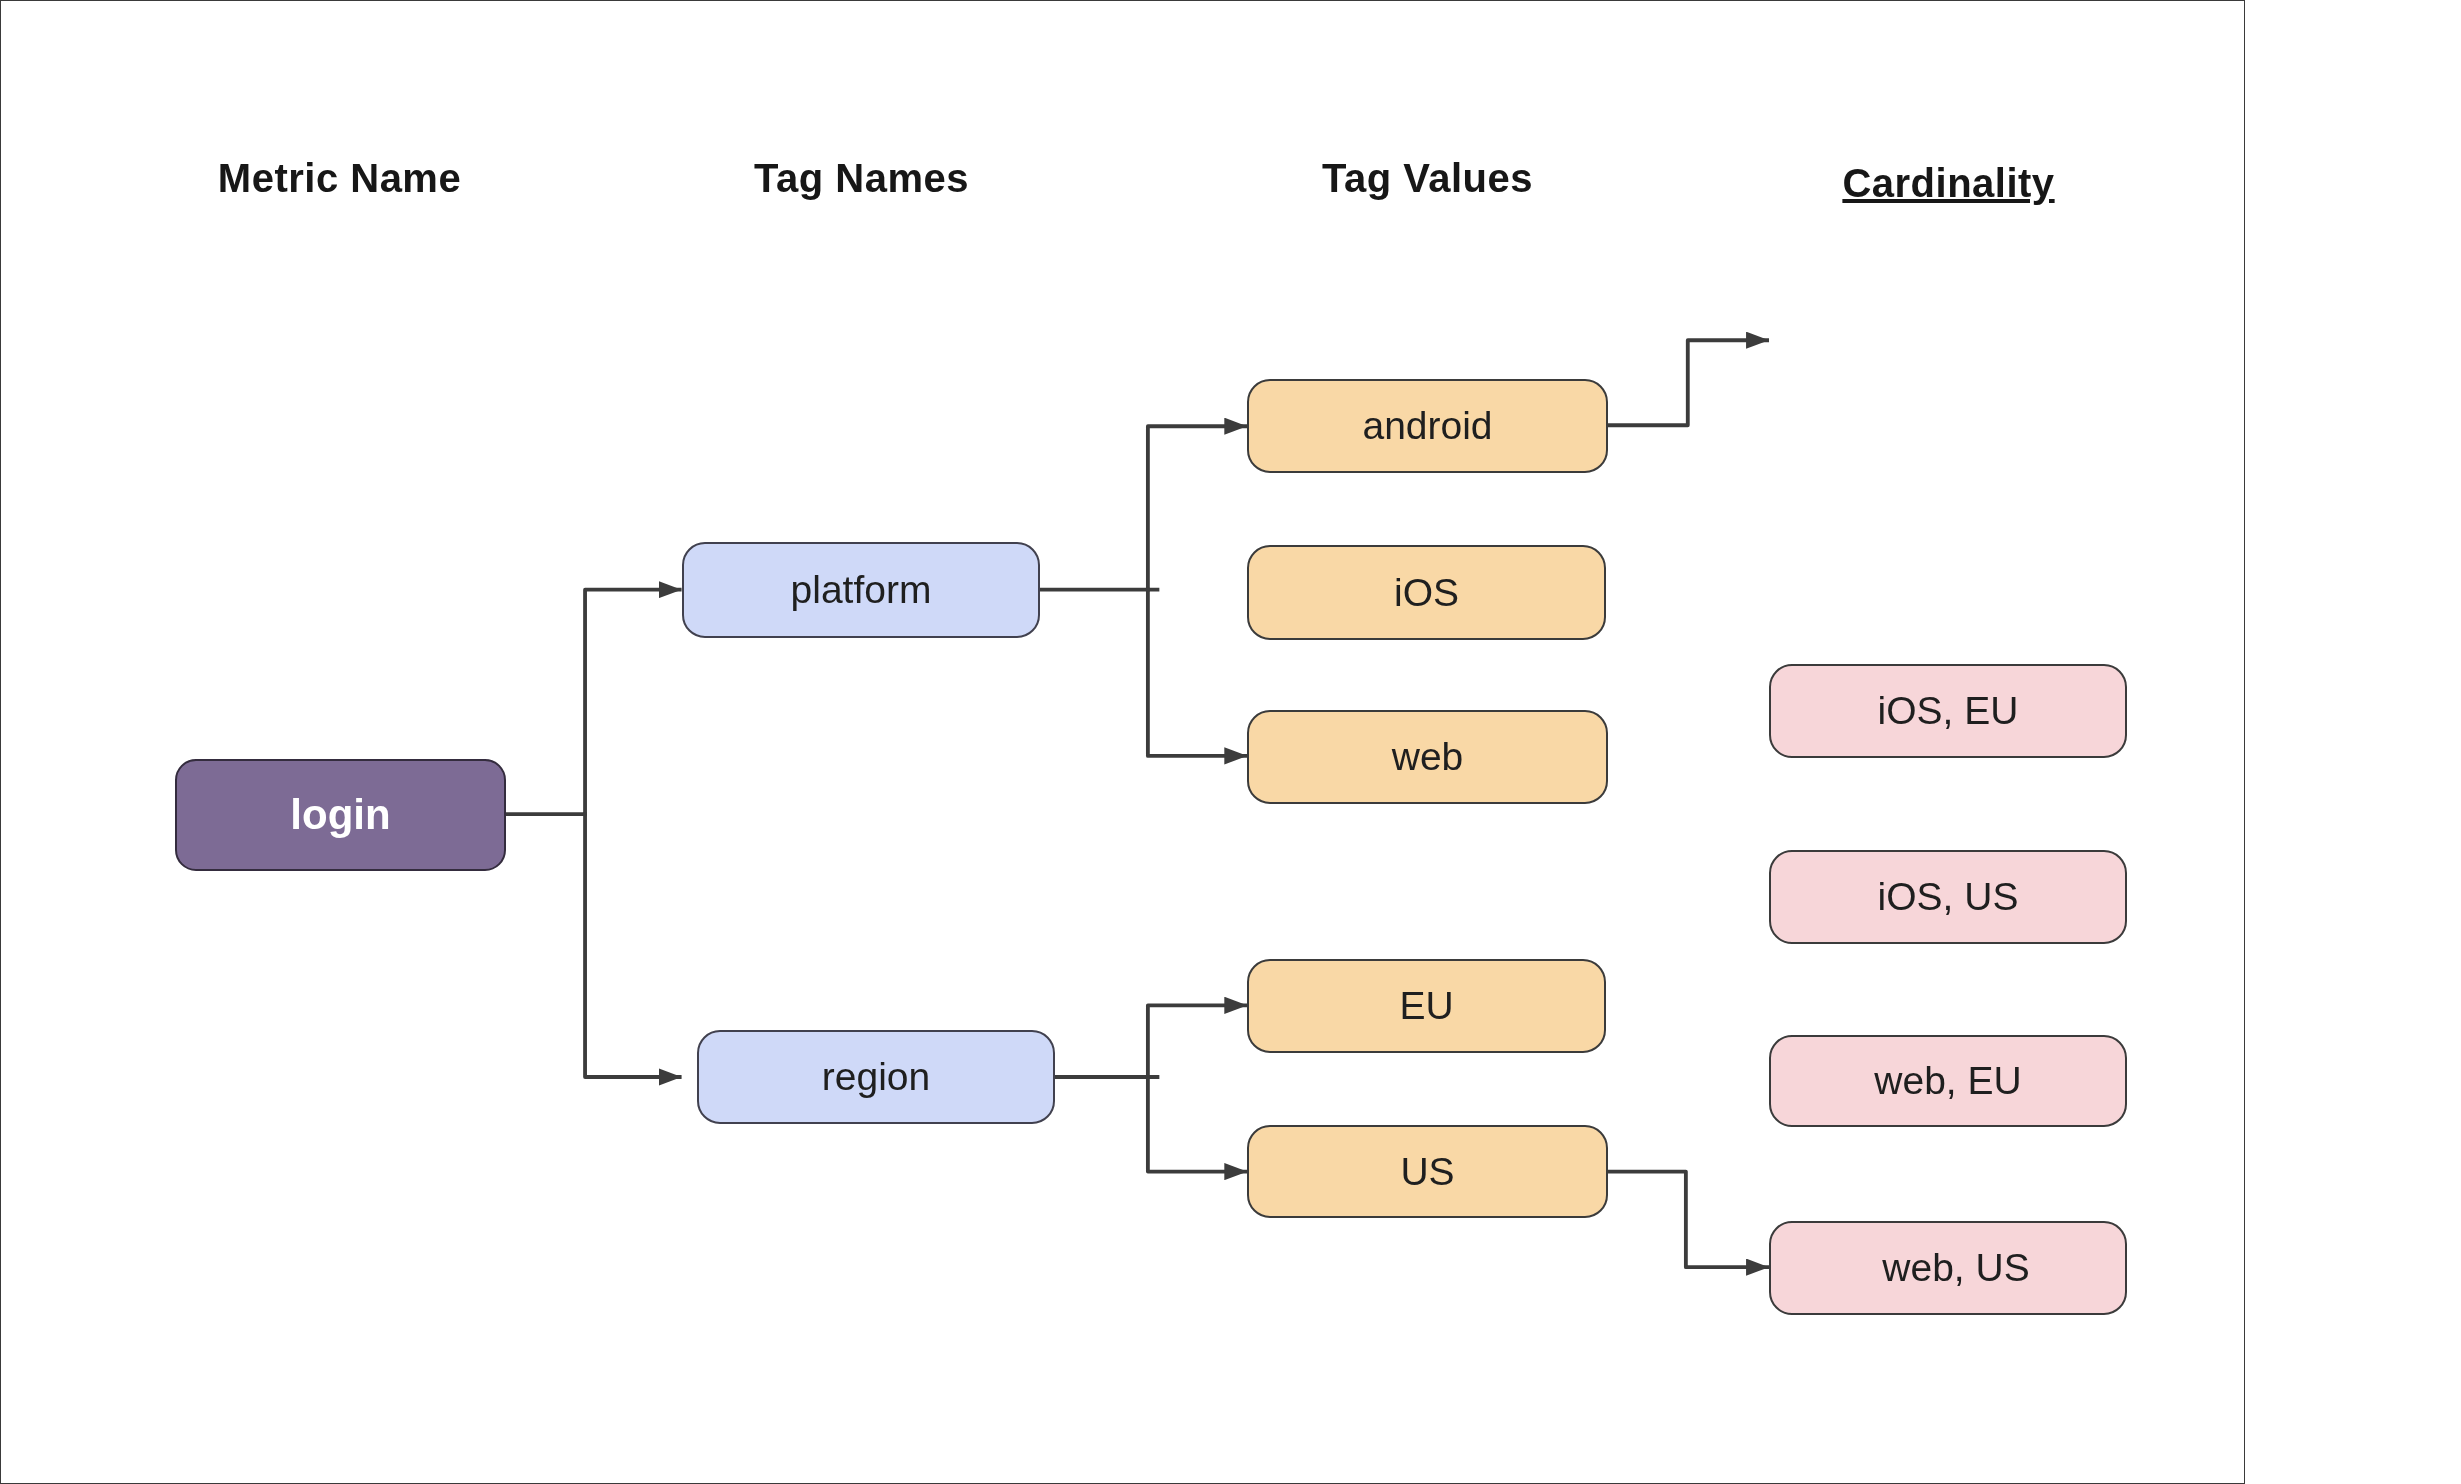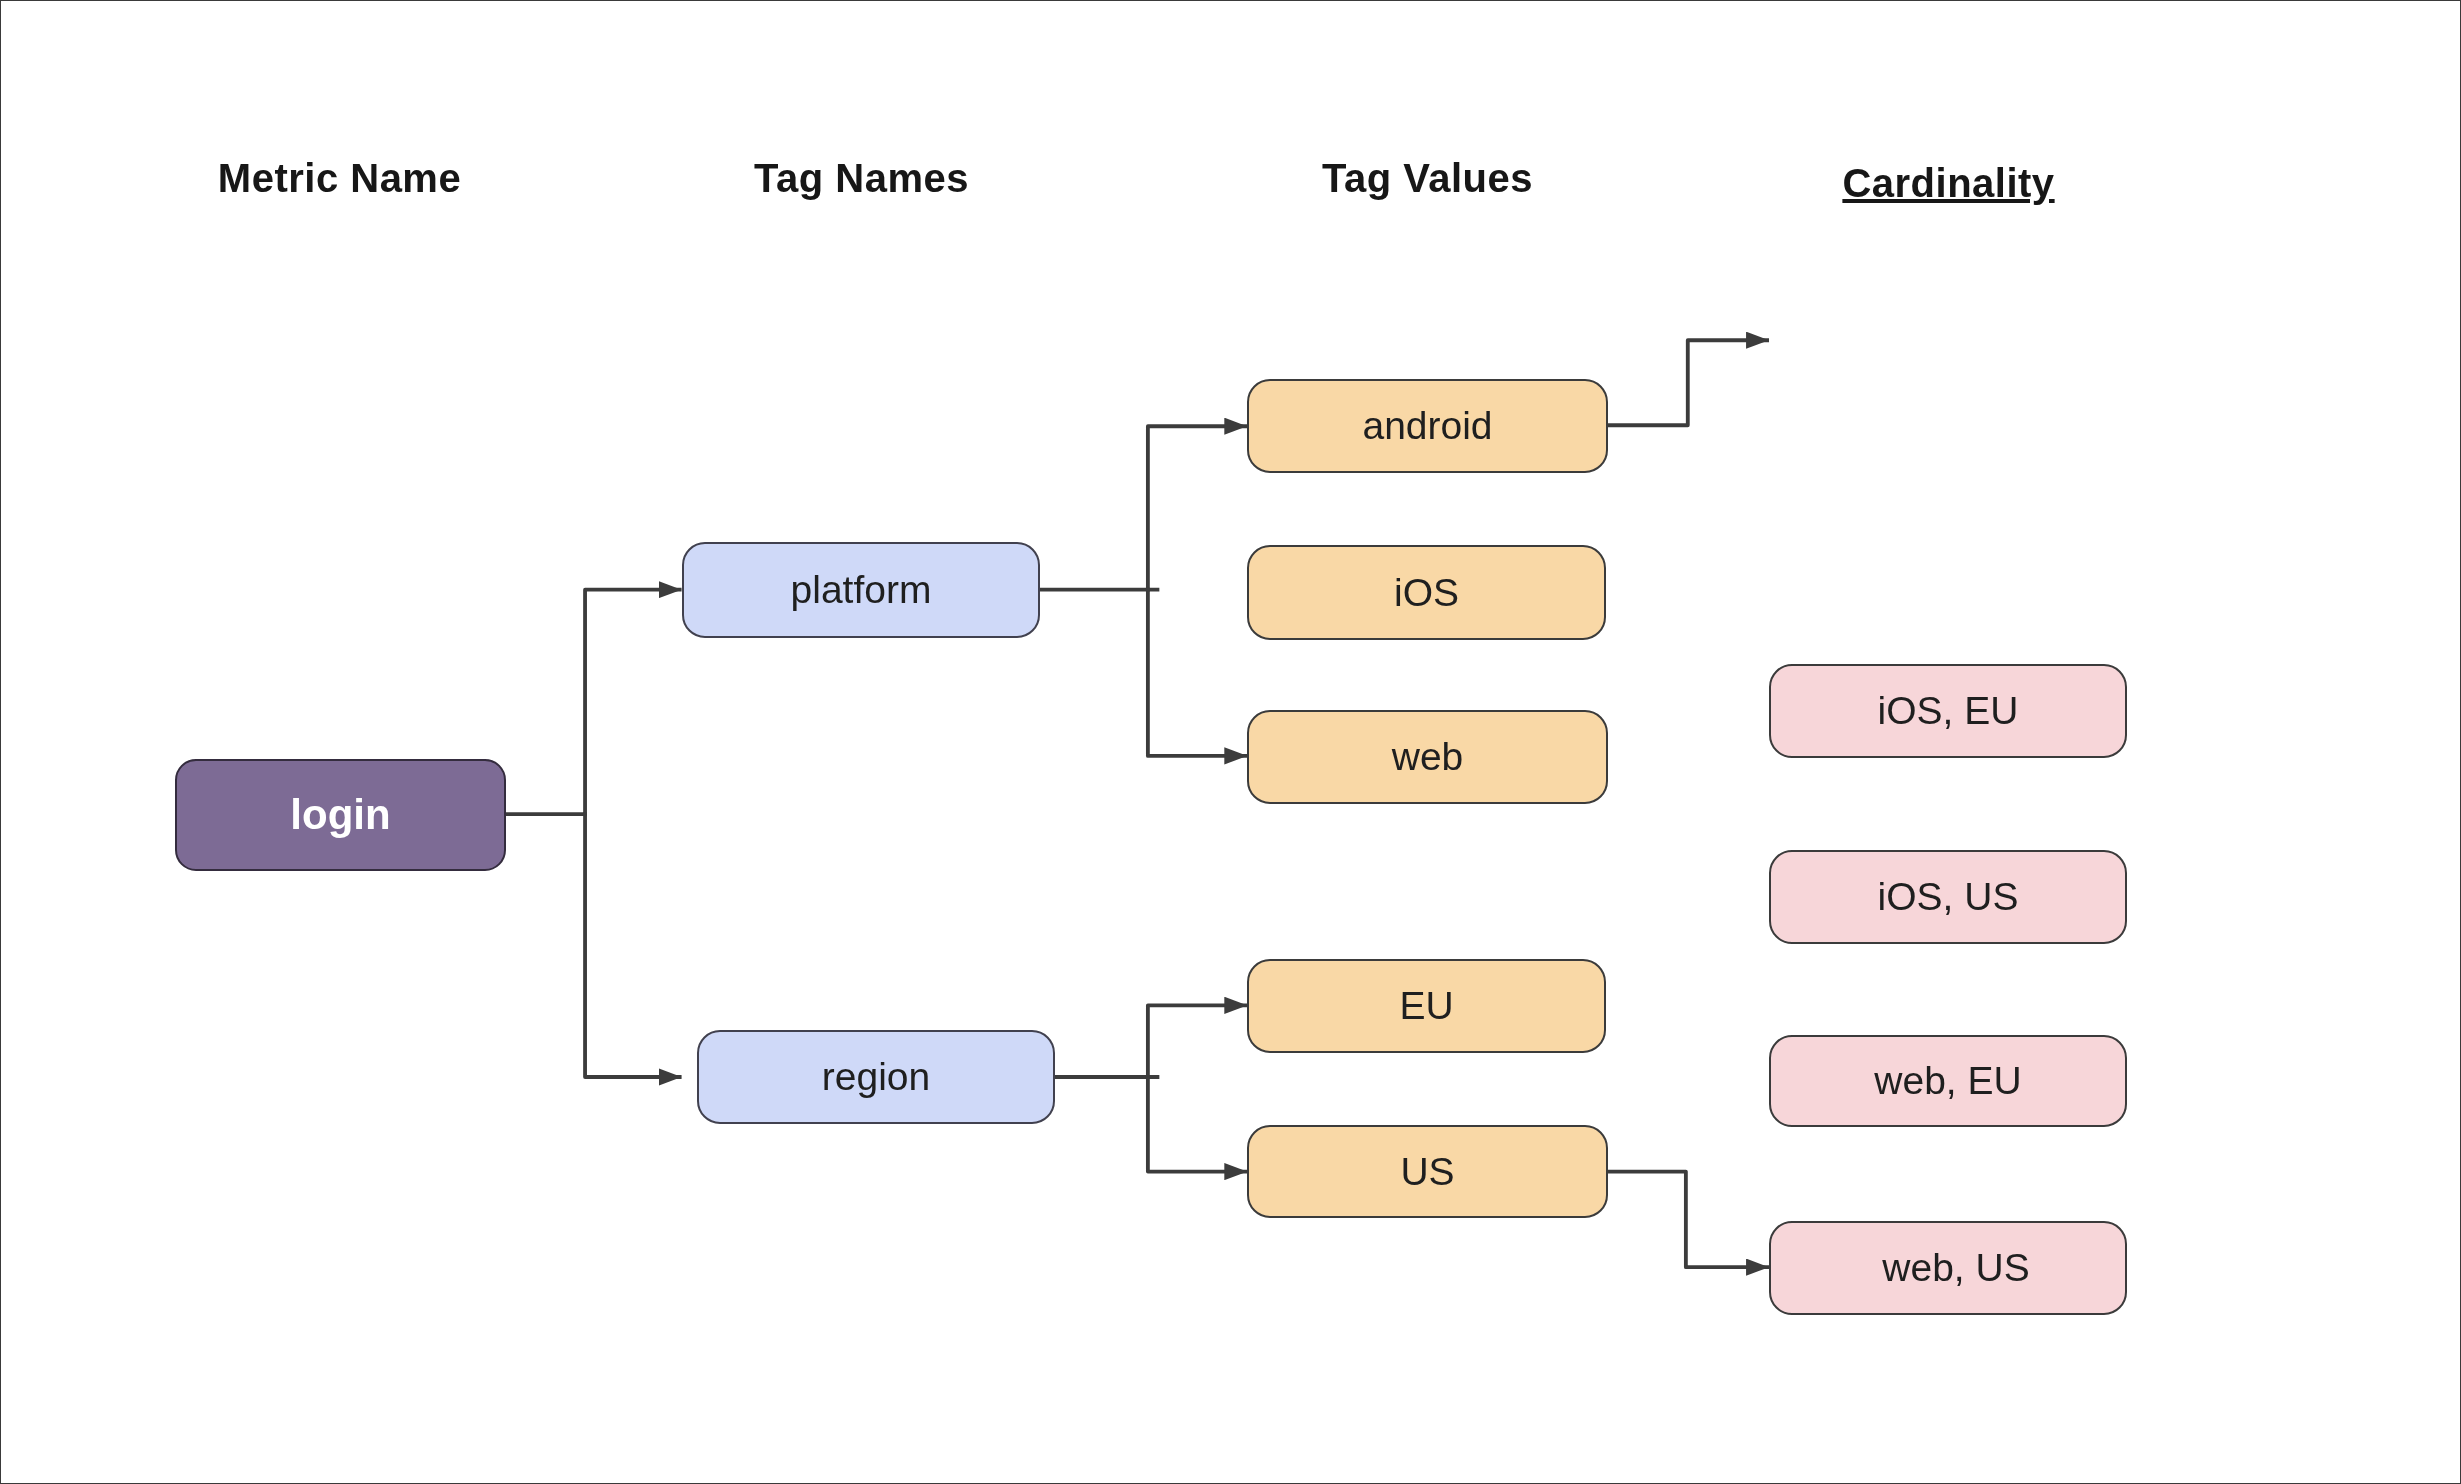--- a/index.html
+++ b/index.html
@@ -1,18 +1,18 @@
 <!DOCTYPE html>
 <html style="--metricFill: #7d6b95; --tagFill: #cfd9f8; --valueFill: #f9d8a6; --cardFill: #f7d6d9; --edgeStroke: #3c3c3c; --background: #ffffff; --headerText: #171717;"><head>
 <meta charset="utf-8">
 <style>
   html, body { margin: 0; padding: 0; background: #ffffff; }
   .canvas {
     position: relative;
-    width: 2461px;
+    width: 2245px;
     height: 1484px;
     box-sizing: border-box;
     background: #ffffff;
     border: 1.9px solid #3a3a3a;
     font-family: "Liberation Sans", "DejaVu Sans", sans-serif;
     overflow: hidden;
   }
   .col-header {
     position: absolute;
     width: 401px;

